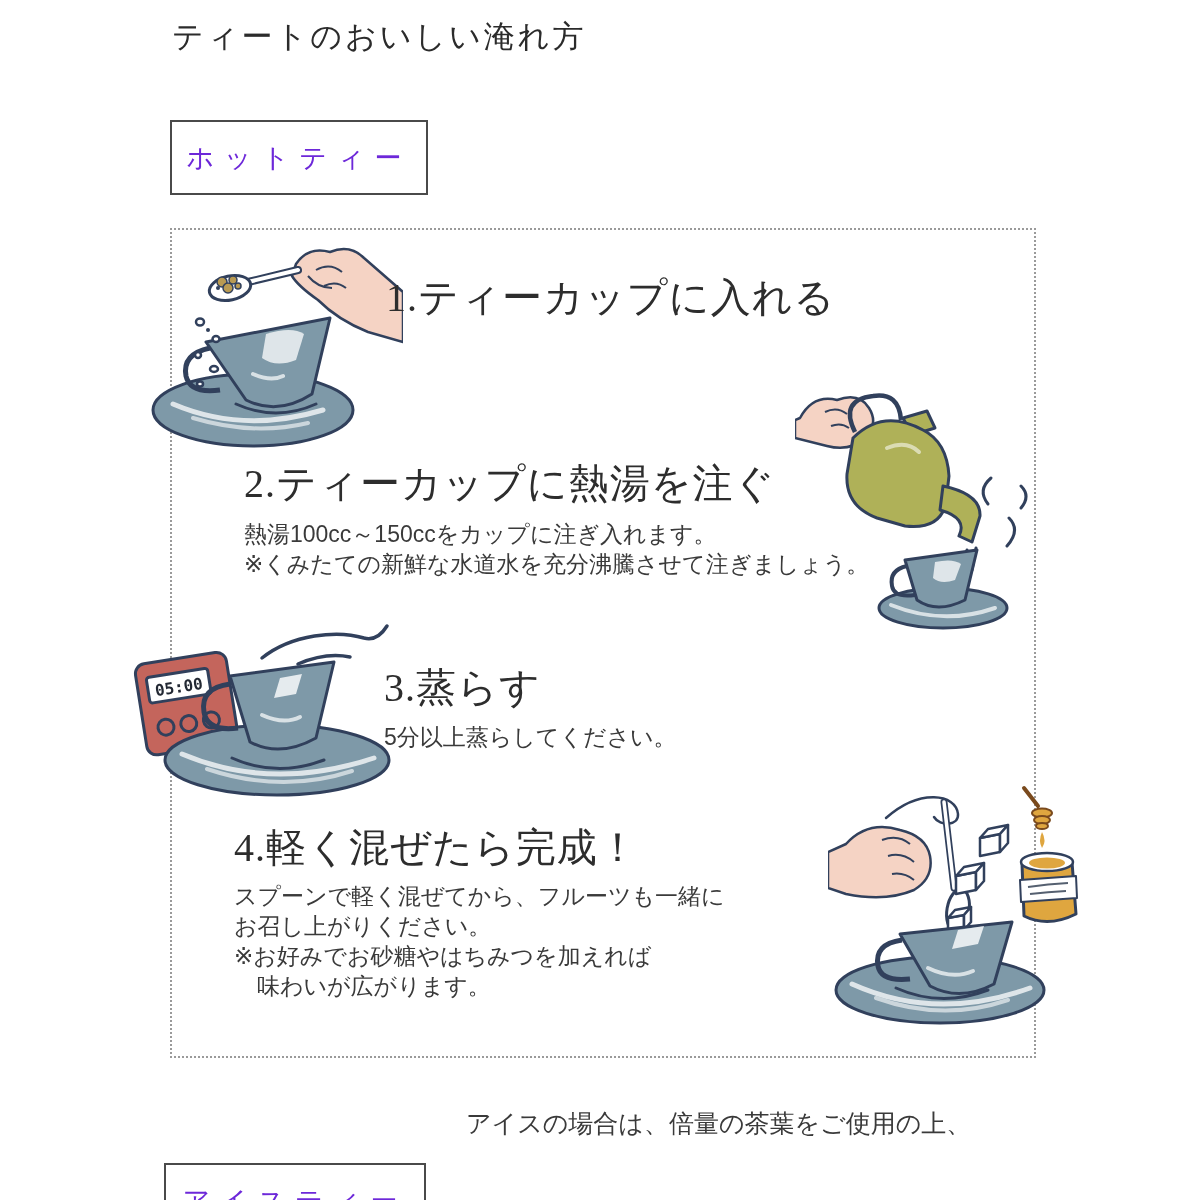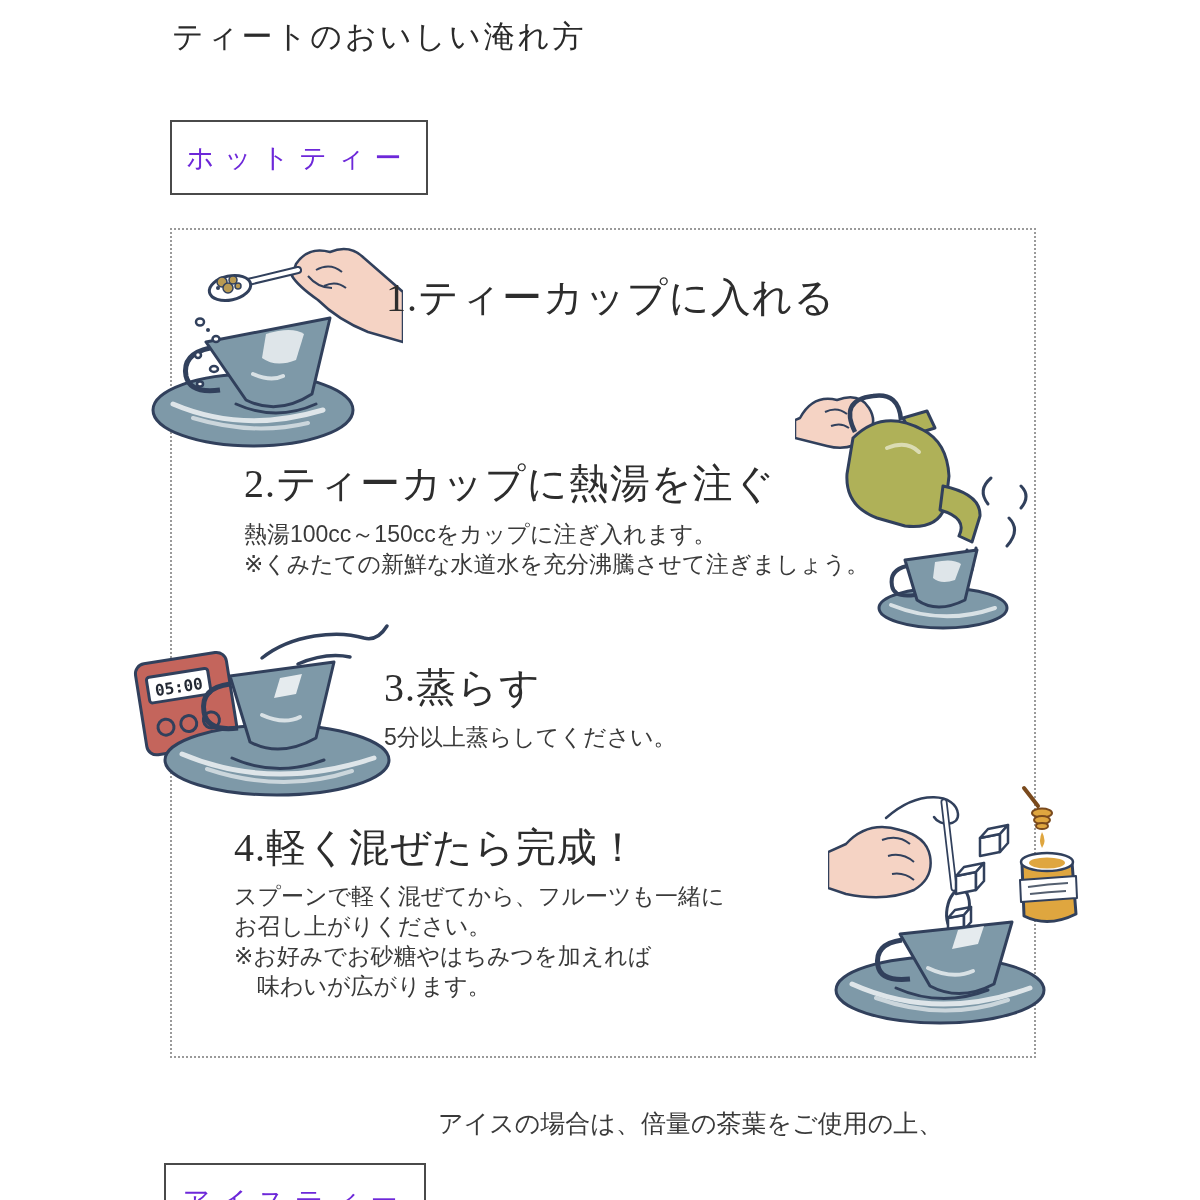--- a/index.html
+++ b/index.html
@@ -20,21 +20,21 @@
   .hot-box{left:170px;top:120px;width:254px;height:71px;}
   .ice-box{left:164px;top:1163px;width:258px;height:71px;}
   .dashed-frame{
     left:170px;top:228px;width:866px;height:830px;
     border:2px dotted #9a9a9a;box-sizing:border-box;
   }
   .step-heading{
     font-size:40px;letter-spacing:1px;color:#2d2d2d;white-space:nowrap;
   }
   .step-body{font-size:23px;line-height:30px;color:#3a3a3a;white-space:nowrap;}
-  .ice-text{font-size:25px;line-height:38px;color:#3a3a3a;white-space:nowrap;}
+  .ice-text{font-size:25px;line-height:38px;color:#3a3a3a;white-space:nowrap;margin-left:28px;}
   svg{display:block;}
   .timer-digits{
     font-family:"DejaVu Sans Mono","Liberation Mono",monospace;
     font-weight:bold;font-size:16px;fill:#222833;
   }
 </style>
 </head>
 <body>
 
 <div id="canvas">

